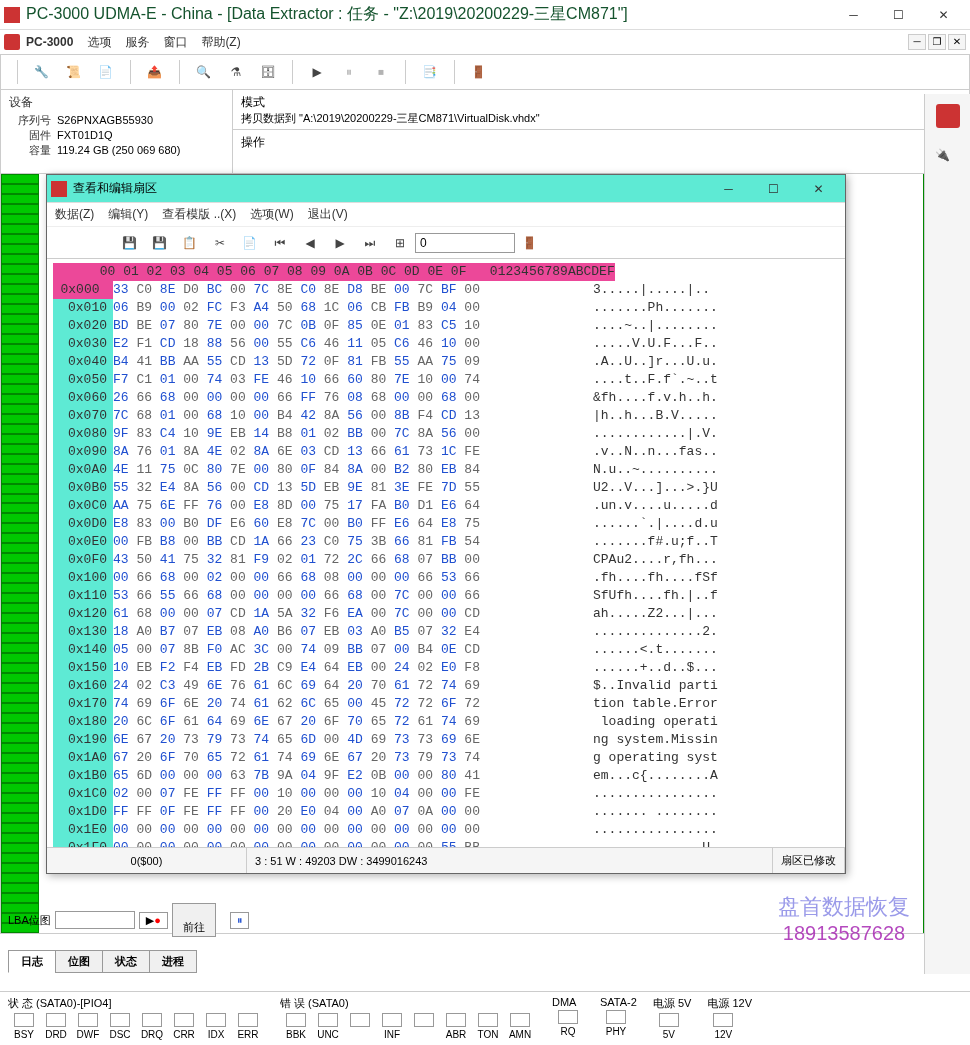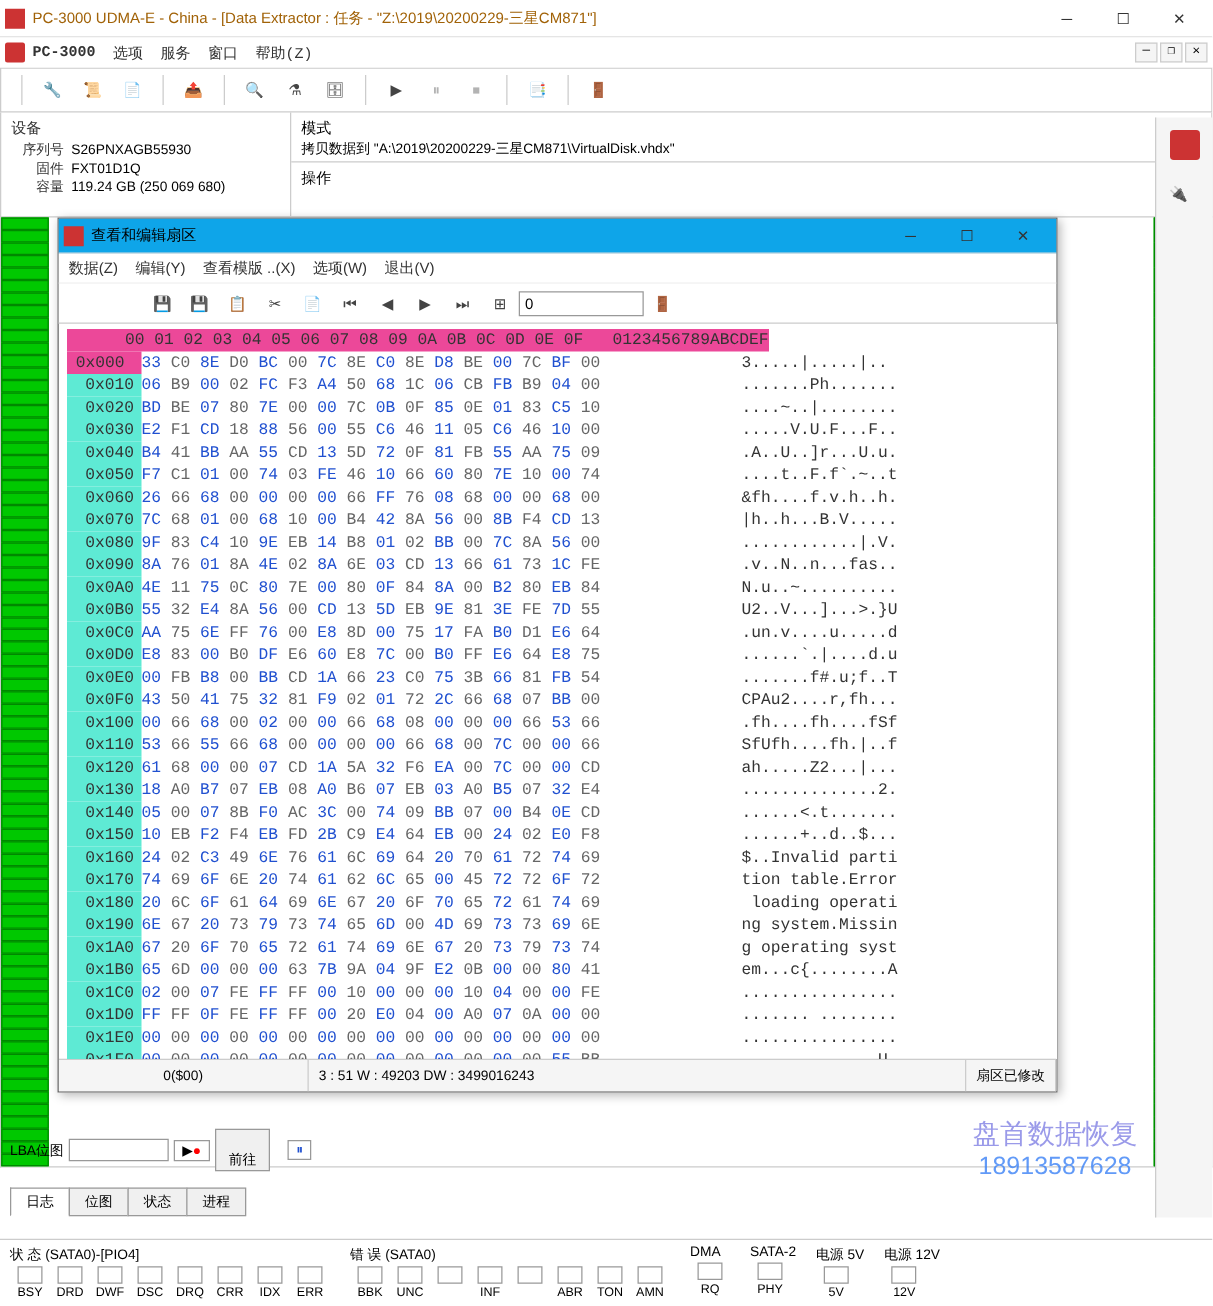--- a/index.html
+++ b/index.html
@@ -1,22 +1,22 @@
 <!DOCTYPE html>
 <html><head>
 <meta charset="utf-8">
 <style>
 * { box-sizing: border-box; margin: 0; padding: 0; }
 body { font-family: "Microsoft YaHei", "Segoe UI", sans-serif; font-size: 12px; background: #fff; width: 970px; height: 1045px; overflow: hidden; position: relative; }
 .titlebar { height: 30px; background: #fff; border-bottom: 1px solid #ddd; display: flex; align-items: center; padding: 0 4px; }
 .titlebar .icon-app { width:16px; height:16px; background:#c33; margin-right:6px; }
-.titlebar-text { flex:1; color:#a16207; font-size:12px; }
+.titlebar-text { flex:1; color:#14532d; font-size:16px; }
 .winbtns { display:flex; }
 .winbtn { width:45px; height:29px; display:flex; align-items:center; justify-content:center; color:#333; }
-.menubar { height:24px; display:flex; align-items:center; padding:0 4px; background:#fff; position:relative;font-family:Liberation Mono, monospace; }
+.menubar { height:24px; display:flex; align-items:center; padding:0 4px; background:#fff; position:relative; }
 .menubar .icon-app2 { width:16px; height:16px; background:#c33; margin-right:6px; border-radius:2px; }
 .menubar span { margin-right:14px; color:#333; cursor:default; }
 .menubar .mdi-btns { position:absolute; right:4px; display:flex; }
 .menubar .mdi-btns div { width:18px; height:16px; border:1px solid #ccc; margin-left:2px; font-size:10px; text-align:center; line-height:14px; background:#f5f5f5; }
 .toolbar { height:36px; border:1px solid #ccc; background:#fff; display:flex; align-items:center; padding:0 8px; }
 .toolbar .sep { width:1px; height:24px; background:#ccc; margin:0 8px; }
 .tbtn { width:24px; height:24px; margin:0 4px; display:flex; align-items:center; justify-content:center; color:#444; }
 .info-row { display:flex; border:1px solid #ccc; border-top:none; height:84px; }
 .info-box { border-right:1px solid #ccc; padding:4px 8px; }
 .info-box .hdr { color:#333; margin-bottom:2px; }
@@ -24,21 +24,21 @@
 .info-box .lbl { width:42px; text-align:right; margin-right:6px; color:#333; }
 .mode-box { flex:1; }
 .mode-box .sub { border-bottom:1px solid #ccc; padding:4px 8px; height:40px; }
 .mode-box .sub2 { padding:4px 8px; }
 .main-area { position:relative; height:760px; border:1px solid #ccc; border-top:none; display:flex; }
 .green-strip { width:38px; background:#00b400; display:flex; flex-direction:column; }
 .green-strip .cell { height:10px; border:1px solid #008800; background:#00c800; }
 .right-sidebar { width:46px; background:#f5f5f5; border-left:1px solid #ccc; display:flex; flex-direction:column; align-items:center; padding-top:10px; gap:20px; position:absolute; right:0; top:94px; height:880px; }
 .right-sidebar .ricon { width:24px; height:24px; }
 .hex-window { position:absolute; left:45px; top:0; width:800px; height:700px; background:#fff; border:1px solid #666; box-shadow:2px 2px 8px rgba(0,0,0,0.3); z-index:10; }
-.hex-titlebar { height:28px; background:#0ea5e9; border-bottom:1px solid #ddd; display:flex; align-items:center; padding:10px 4px; }
+.hex-titlebar { height:28px; background:#5eead4; border-bottom:1px solid #ddd; display:flex; align-items:center; padding:10px 4px; }
 .hex-titlebar .icon-app { width:16px; height:16px; background:#c33; margin-right:6px; }
 .hex-titlebar-text { flex:1; font-size:12px; }
 .hex-menubar { height:24px; display:flex; align-items:center; padding:0 8px; background:#fff; border-bottom:1px solid #eee; }
 .hex-menubar span { margin-right:14px; color:#333; }
 .hex-toolbar { height:32px; border-bottom:1px solid #ccc; display:flex; align-items:center; padding:0 8px; background:#fff; }
 .hex-toolbar .tbtn { width:22px; height:22px; }
 .hex-toolbar input { width:100px; height:20px; border:1px solid #999; padding:0 4px; font-size:12px; }
 .hex-content { font-family:"Consolas","Courier New",monospace; font-size:13px; padding:4px 6px; overflow:auto; height:588px; background:#fff; line-height:18px; white-space:pre; }
 .hex-header { color:#333; background:#ec4899; display:inline-block; }
 .hex-line { display:flex; }
@@ -47,31 +47,31 @@
 .hex-bytes { color:#2050d0; width:480px; }
 .hex-bytes .b1 { color:#2050d0; }
 .hex-bytes .b2 { color:#666; }
 .hex-ascii { color:#333; }
 .hex-status { height:26px; border-top:1px solid #ccc; display:flex; align-items:center; font-size:11px; background:#f5f5f5; }
 .hex-status .cell { border-right:1px solid #ccc; padding:0 8px; height:100%; display:flex; align-items:center; }
 .bottom-bar { position:absolute; left:8px; top:905px; right:50px; height:30px; display:flex; align-items:center; font-size:11px; }
 .bottom-bar input { width:80px; height:18px; border:1px solid #999; margin:0 4px; }
 .bottom-bar button { height:20px; padding:16px 10px; margin:0 4px; border:1px solid #999; background:#f0f0f0; font-size:11px; }
 .tabs { position:absolute; left:8px; top:950px; display:flex; }
-.tabs .tab { padding:3px 12px; border:1px solid #999; background:#f0f0f0; font-size:11px; margin-right:-1px; }
+.tabs .tab { padding:3px 12px; border:1px solid #999; background:#f0f0f0; font-size:11px; margin-right:-1px;font-weight:bold; }
 .tabs .tab.active { background:#fff; border-bottom:1px solid #fff; }
 .status-footer { position:absolute; left:0; bottom:0; right:0; height:54px; border-top:1px solid #ccc; display:flex; padding:4px 8px; background:#fff; }
 .status-group { margin-right:16px; }
 .status-group .title { font-size:11px; margin-bottom:2px; }
 .status-leds { display:flex; }
 .led { width:32px; text-align:center; font-size:10px; }
 .led .box { width:20px; height:14px; border:1px solid #999; margin:0 auto 2px; background:#fff; }
 .watermark { position:absolute; right:60px; bottom:100px; text-align:center; z-index:20; pointer-events:none; }
 .watermark .l1 { color:#7070e0; font-size:22px; opacity:0.7; }
-.watermark .l2 { color:#3b82f6; font-size:20px; opacity:0.8; }
+.watermark .l2 { color:#a21caf; font-size:20px; opacity:0.8; }
 </style>
 </head>
 <body>
 
 <div class="titlebar">
   <div class="icon-app"></div>
   <div class="titlebar-text">PC-3000 UDMA-E - China - [Data Extractor : 任务 - "Z:\2019\20200229-三星CM871"]</div>
   <div class="winbtns">
     <div class="winbtn">─</div>
     <div class="winbtn">☐</div>

